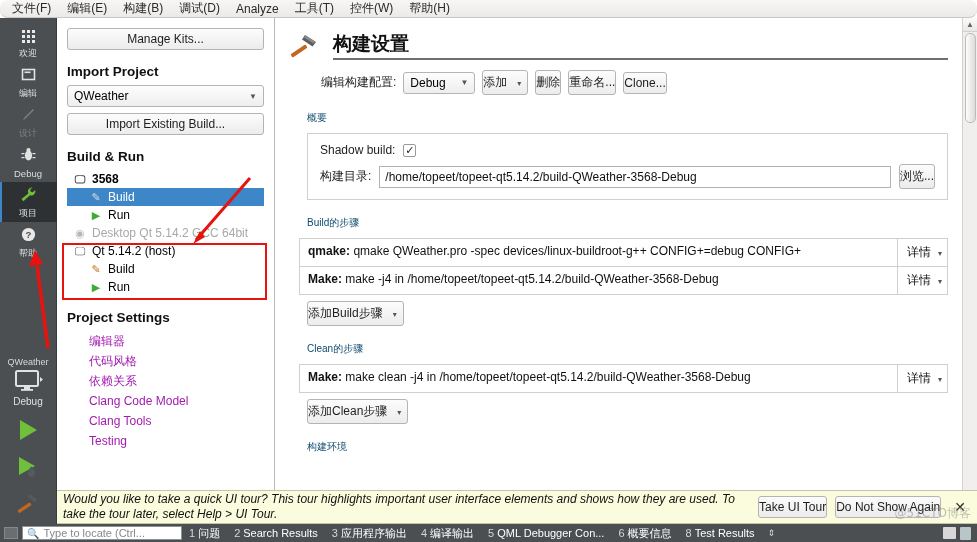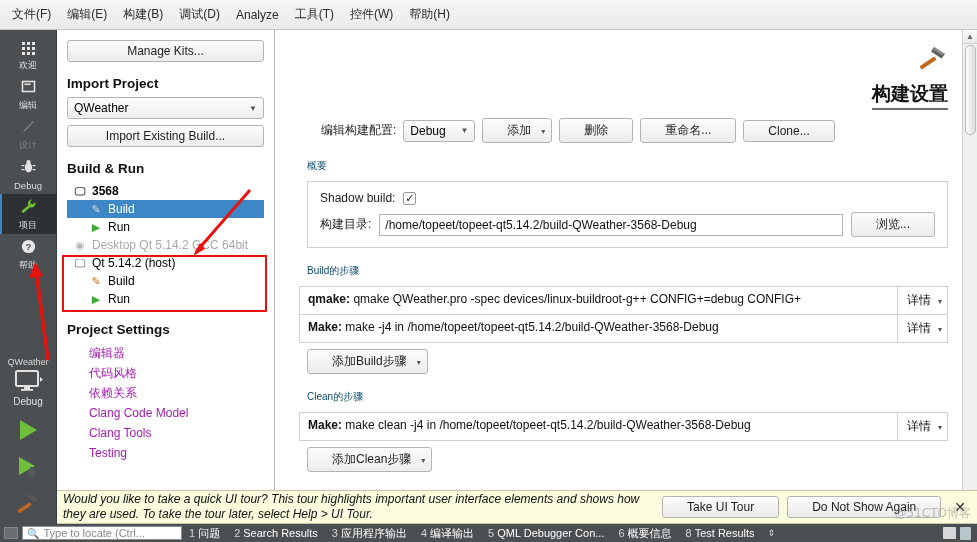--- a/index.html
+++ b/index.html
@@ -14,27 +14,28 @@
   #app {
     position: relative;
     width: 977px; height: 542px;
     background: #ffffff;
     display: flex;
     flex-direction: column;
   }
 
   
   .menubar {
-    height: 30px;
+    height: 18px;
     background: linear-gradient(#f7f6f5, #eceae8);
     border-bottom: 1px solid #c9c6c3;
     display: flex;
     align-items: center;
     padding-left: 4px;
     flex: 0 0 auto;
+    border-radius: 8px;
   }
   .menubar .mi {
     padding: 2px 8px;
     font-size: 12px;
     color: #2a2a2a;
     white-space: nowrap;
   }
 
   
   .bodyrow {
@@ -110,21 +111,21 @@
   .leftpane .inner {
     flex: 1 1 auto;
     padding: 10px 10px 0 10px;
     overflow: hidden;
   }
   .btn {
     display: inline-block;
     background: linear-gradient(#fcfcfc, #ececec);
     border: 1px solid #b6b3b0;
     border-radius: 3px;
-    padding: 3px 24px;
+    padding: 3px 0;
     font-size: 12px;
     color: #1d1d1d;
     text-align: center;
     cursor: default;
     white-space: nowrap;
   }
   .btn.full { display: block; width: 100%; }
   .sect-h {
     font-weight: bold;
     font-size: 13.5px;
@@ -184,21 +185,21 @@
 
   
   .mainwrap { flex: 1 1 auto; display: flex; min-width: 0; }
   .main {
     flex: 1 1 auto;
     background: #ffffff;
     padding: 12px 14px 0 14px;
     overflow: hidden;
     min-width: 0;
   }
-  .pagehdr { display: flex; align-items: flex-end; gap: 8px; flex-direction: column; }
+  .pagehdr { display: flex; align-items: center; gap: 14px; }
   .hammer { width: 30px; height: 30px; flex: 0 0 auto; margin-top: 2px;}
   .pagehdr .htitle {
     font-size: 19px; font-weight: bold; color: #111;
     border-bottom: 2px solid #6f6f6f;
     padding-bottom: 2px;
     flex: 1 1 auto;
     line-height: 24px;
   }
   .cfgrow { display: flex; align-items: center; gap: 7px; margin: 8px 0 0 32px; }
   .cfgrow .lab { font-size: 12px; color:#1d1d1d; }

